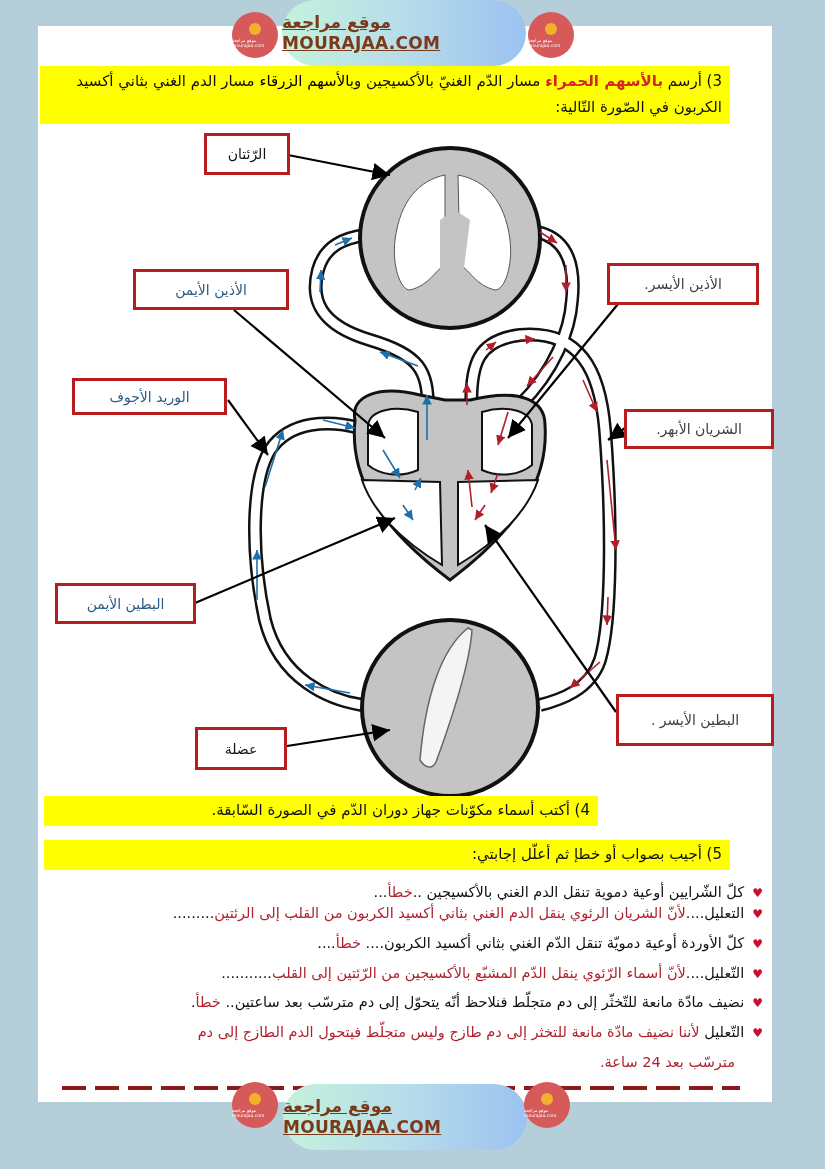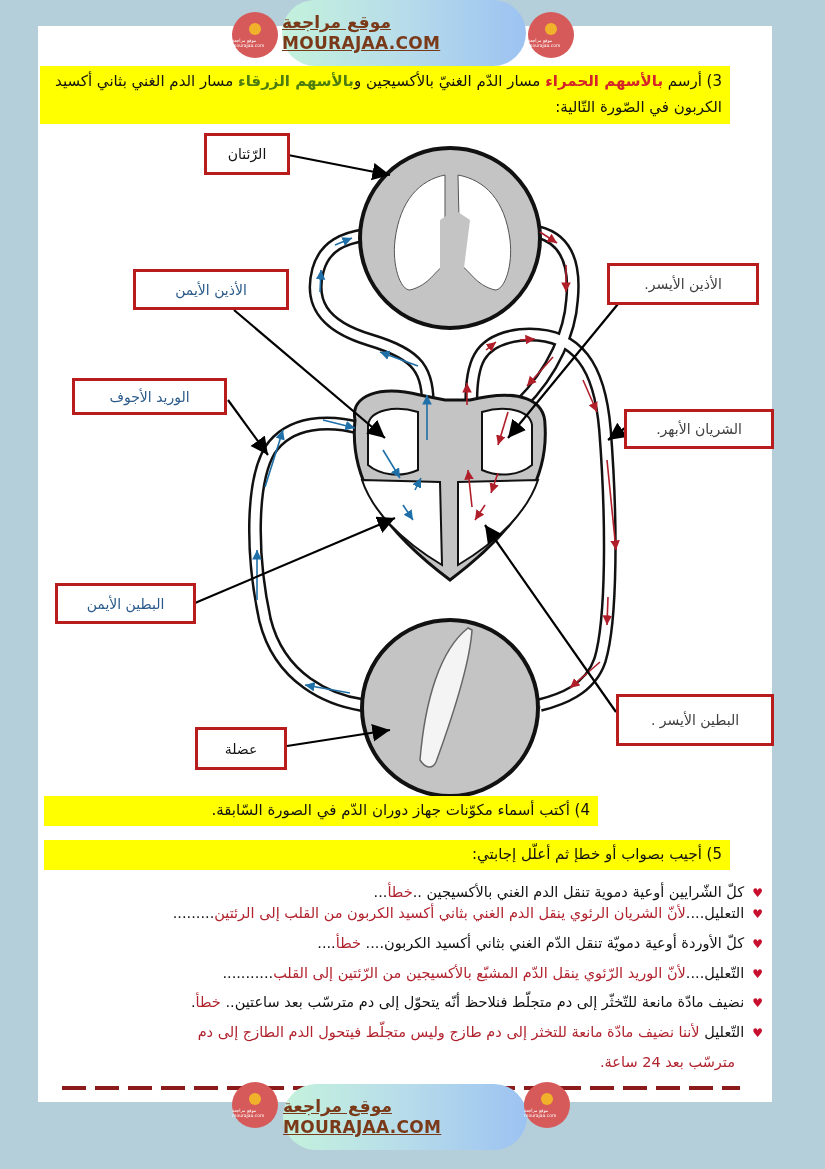--- a/index.html
+++ b/index.html
@@ -11,21 +11,21 @@
   .page {
     position:absolute; left:38px; top:26px; width:734px; height:1076px;
     background:#ffffff;
   }
   .hl {
     position:absolute; background:#ffff00; direction:rtl;
     color:#111; font-size:15px; line-height:26px; padding:2px 8px;
     box-sizing:border-box; text-align:right;
   }
   .red { color:#d4242a; font-weight:bold; }
-  .green { color:#4d7c0f;font-weight:bold; }
+  .green { color:#000000; }
   .lbl {
     position:absolute; border:3px solid #b91c1c; background:#fff;
     box-sizing:border-box; direction:rtl; text-align:center;
     font-size:14px; display:flex; align-items:center; justify-content:center;
   }
   .lbl.blue { color:#2a5a8a; }
   .lbl.darkred { color:#404040; }
   .lbl.black { color:#111; }
   .qline {
     position:absolute; right:62px; direction:rtl; text-align:right;
@@ -192,21 +192,21 @@
 <div class="qline" style="top:880px;">
   <span class="heart">♥</span><span>كلّ الشّرايين أوعية دموية تنقل الدم الغني بالأكسيجين ..</span><span class="ans">خطأ</span><span>...</span>
 </div>
 <div class="qline" style="top:901px;">
   <span class="heart">♥</span><span>التعليل....</span><span class="ans">لأنّ الشريان الرئوي ينقل الدم الغني بثاني أكسيد الكربون من القلب إلى الرئتين</span><span>.........</span>
 </div>
 <div class="qline" style="top:931px;">
   <span class="heart">♥</span><span>كلّ الأوردة أوعية دمويّة تنقل الدّم الغني بثاني أكسيد الكربون.... </span><span class="ans">خطأ</span><span>....</span>
 </div>
 <div class="qline" style="top:961px;">
-  <span class="heart">♥</span><span>التّعليل....</span><span class="ans">لأنّ الوريد الرّئوي ينقل الدّم المشبّع بالأكسيجين من الرّئتين إلى القلب</span><span>...........</span>
+  <span class="heart">♥</span><span>التّعليل....</span><span class="ans">لأنّ أسماء الرّئوي ينقل الدّم المشبّع بالأكسيجين من الرّئتين إلى القلب</span><span>...........</span>
 </div>
 <div class="qline" style="top:990px;">
   <span class="heart">♥</span><span>نضيف مادّة مانعة للتّخثّر إلى دم متجلّط فنلاحظ أنّه يتحوّل إلى دم مترسّب بعد ساعتين.. </span><span class="ans">خطأ</span><span>.</span>
 </div>
 <div class="qline" style="top:1020px;">
   <span class="heart">♥</span><span>التّعليل </span><span class="ans">لأننا نضيف مادّة مانعة للتخثر إلى دم طازج وليس متجلّط فيتحول الدم الطازج إلى دم</span><span></span>
 </div>
 <div class="qline" style="top:1050px;right:90px;">
   <span class="ans">مترسّب بعد 24 ساعة.</span>
 </div>

